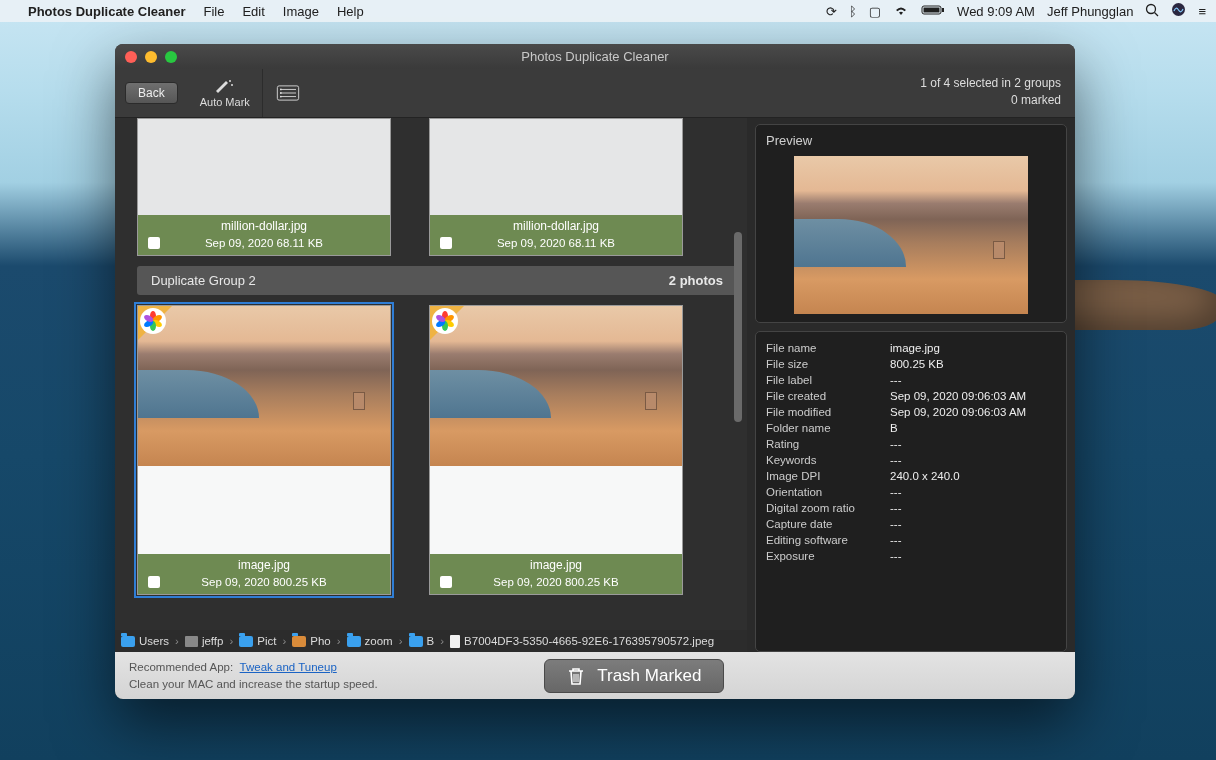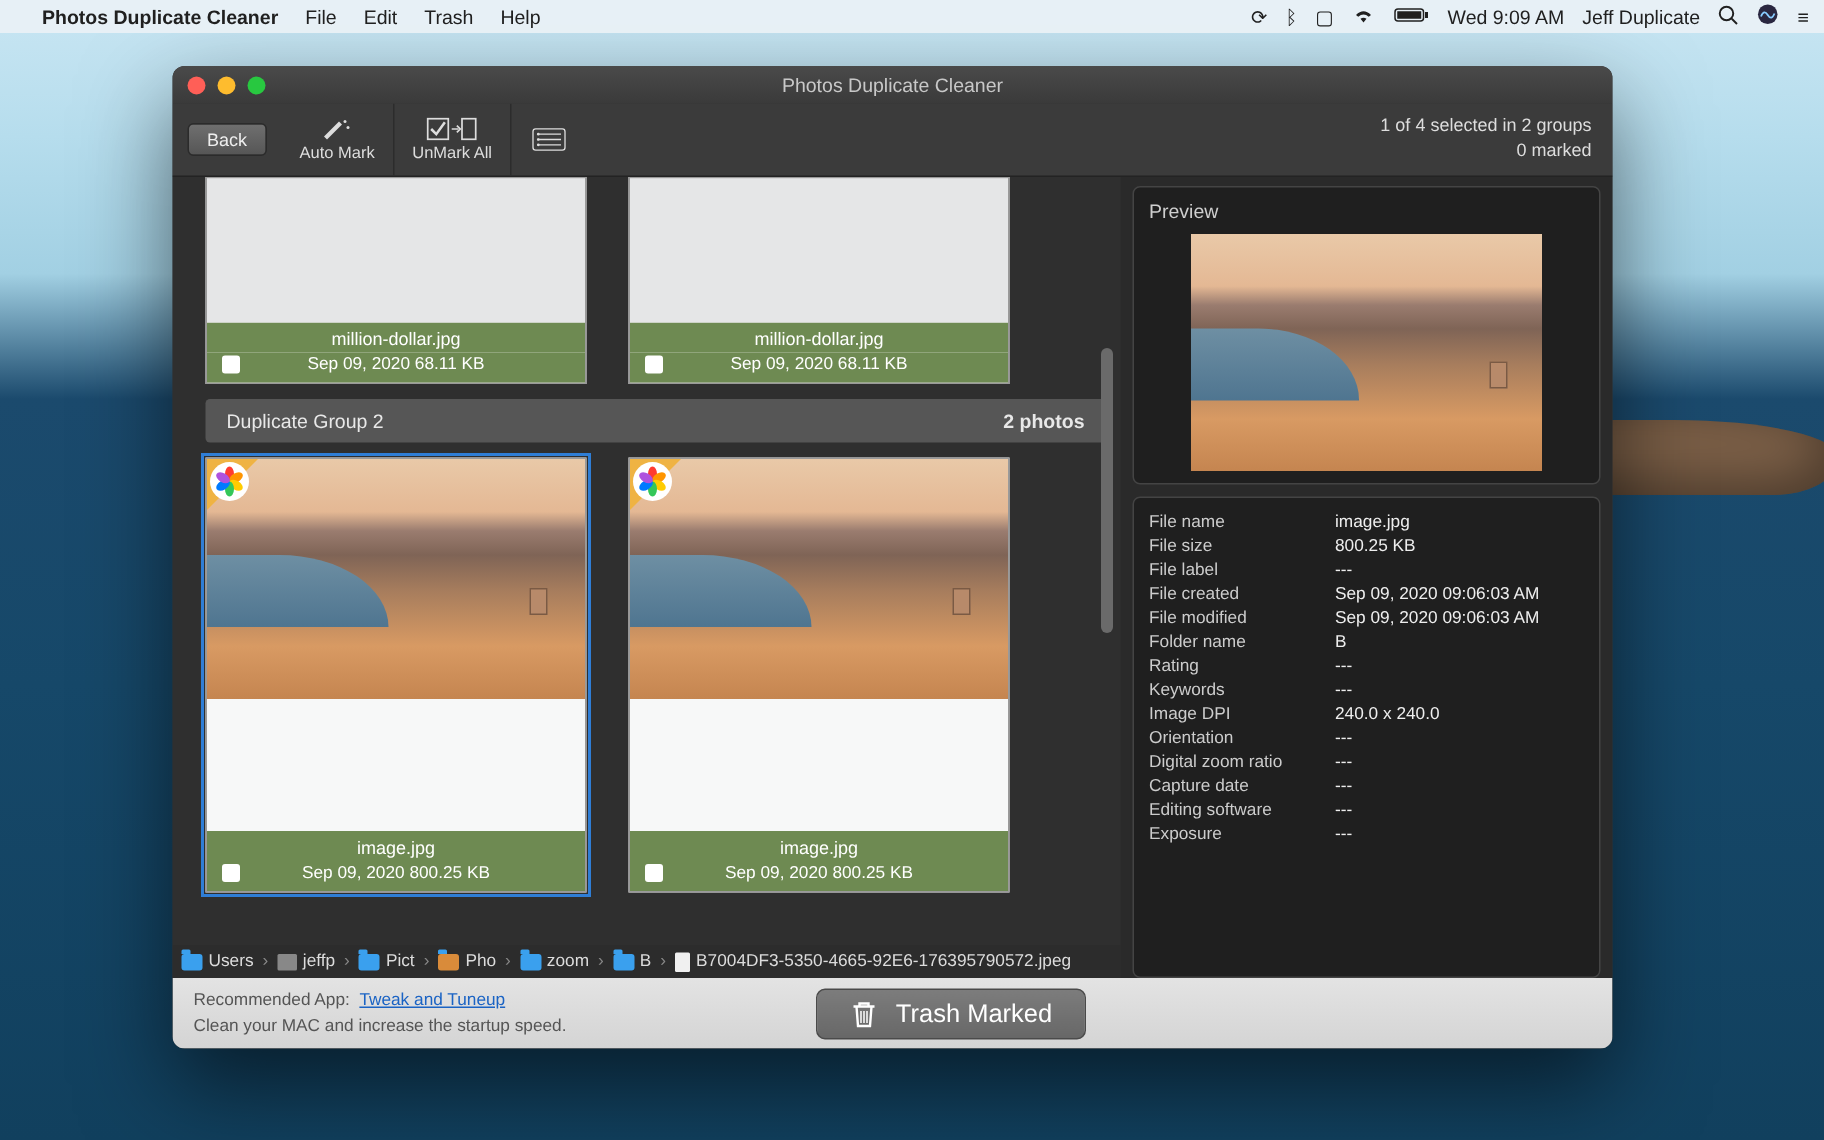--- a/index.html
+++ b/index.html
@@ -42,21 +42,21 @@
   
   .split{flex:1;display:flex;min-height:0;}
   .left-pane{width:632px;display:flex;flex-direction:column;background:#2f2f2f;}
   .right-pane{flex:1;background:#2a2a2a;display:flex;flex-direction:column;padding:6px 8px 0 8px;gap:8px;box-sizing:border-box;}
   .scroll-area{flex:1;overflow:hidden;position:relative;padding:0 8px 0 22px;}
   .scrollbar{position:absolute;right:2px;top:4px;bottom:4px;width:14px;}
   .thumb{position:absolute;left:3px;right:3px;top:110px;height:190px;background:#6a6a6a;border-radius:4px;}
   
   .card{width:252px;background:#f7f8f8;border:1px solid #9a9a9a;display:inline-block;vertical-align:top;}
   .card.selected{outline:2px solid #2f7ed6;outline-offset:1px;}
-  .row{display:flex;gap:28px;}
+  .row{display:flex;gap:38px;}
   .thumb-area{height:160px;background:#e5e6e7;position:relative;overflow:hidden;}
   .thumb-area.short{height:96px;background:#e5e6e7;}
   .beach{position:absolute;inset:0;
     background:
       linear-gradient(to bottom,#e9c9a8 0%,#e4b894 22%,#9a7c6f 30%,#7f6456 40%,#a77d5d 55%,#d89a63 78%,#c58550 100%);
   }
   .beach::before{content:"";position:absolute;left:0;top:40%;width:48%;height:30%;
     background:linear-gradient(#6e8fa3,#4f7590);border-radius:0 60% 0 0/0 100% 0 0;}
   .beach::after{content:"";position:absolute;right:10%;bottom:35%;width:10px;height:16px;background:#b88a6a;border:1px solid #7a5a44;}
   .corner-badge{position:absolute;left:0;top:0;width:0;height:0;border-top:34px solid #efb343;border-right:34px solid transparent;z-index:2;}
@@ -97,41 +97,41 @@
 
 <div class="desktop">
   <div class="island"></div>
 
   <div class="menubar">
     <div class="left">
       <span class="apple"></span>
       <span class="bold">Photos Duplicate Cleaner</span>
       <span>File</span>
       <span>Edit</span>
-      <span>Trash</span>
+      <span>Image</span>
       <span>Help</span>
     </div>
     <div class="right">
       <span class="mb-icon">⟳</span>
       <span class="mb-icon">ᛒ</span>
       <span class="mb-icon">▢</span>
       <span class="mb-icon">
         <svg width="16" height="12" viewBox="0 0 16 12">
             <path d="M8 11 L6 8.5 Q8 7 10 8.5 Z M3 6 Q8 1 13 6 L11.5 7.2 Q8 4 4.5 7.2 Z" fill="#202020"></path>
           </svg>
       </span>
       <span class="mb-icon">
         <svg width="24" height="12" viewBox="0 0 24 12">
             <rect x="1" y="2" width="19" height="8" rx="2" fill="none" stroke="#202020"></rect>
             <rect x="2.5" y="3.5" width="16" height="5" fill="#202020"></rect>
             <rect x="21" y="4" width="2" height="4" fill="#202020"></rect>
           </svg>
       </span>
       <span>Wed 9:09 AM</span>
-      <span>Jeff Duplicate</span>
+      <span>Jeff Phungglan</span>
       <span class="mb-icon">
         <svg width="14" height="14" viewBox="0 0 14 14">
             <circle cx="6" cy="6" r="4.5" fill="none" stroke="#202020" stroke-width="1.3"></circle>
             <line x1="9.5" y1="9.5" x2="13" y2="13" stroke="#202020" stroke-width="1.3"></line>
           </svg>
       </span>
       <span class="mb-icon">
         <svg width="15" height="15" viewBox="0 0 15 15">
             <circle cx="7.5" cy="7.5" r="6.5" fill="#2a2740"></circle>
             <path d="M3 9 Q5 4 7.5 8 T12 7" fill="none" stroke="#8cf" stroke-width="1.2"></path>
@@ -153,30 +153,20 @@
 
     <div class="toolbar">
       <button class="back-btn">Back</button>
       <div class="tool">
         <svg viewBox="0 0 24 16">
             <path d="M3 13 L13 3 L15 5 L5 15 Z" fill="#ddd"></path>
             <circle cx="17" cy="3" r="1" fill="#ddd"></circle>
             <circle cx="19" cy="7" r="1" fill="#ddd"></circle>
           </svg>
         <span>Auto Mark</span>
-      </div>
-      <div class="tool">
-        <svg viewBox="0 0 30 14">
-            <rect x="1" y="1" width="12" height="12" fill="none" stroke="#ddd"></rect>
-            <path d="M3 7 L6 10 L11 3" fill="none" stroke="#ddd" stroke-width="1.5"></path>
-            <path d="M15 7 L19 7" stroke="#ddd"></path>
-            <path d="M18 5 L20 7 L18 9" fill="none" stroke="#ddd"></path>
-            <rect x="21" y="1" width="8" height="12" fill="none" stroke="#ddd"></rect>
-          </svg>
-        <span>UnMark All</span>
       </div>
       <div class="tool" style="border-right:none;">
         <svg viewBox="0 0 26 18" width="26">
             <rect x="1" y="1" width="24" height="16" rx="2" fill="none" stroke="#ddd"></rect>
             <line x1="4" y1="5" x2="22" y2="5" stroke="#ddd"></line>
             <line x1="4" y1="9" x2="22" y2="9" stroke="#ddd"></line>
             <line x1="4" y1="13" x2="22" y2="13" stroke="#ddd"></line>
             <circle cx="5" cy="5" r="1" fill="#ddd"></circle>
             <circle cx="5" cy="9" r="1" fill="#ddd"></circle>
             <circle cx="5" cy="13" r="1" fill="#ddd"></circle>

